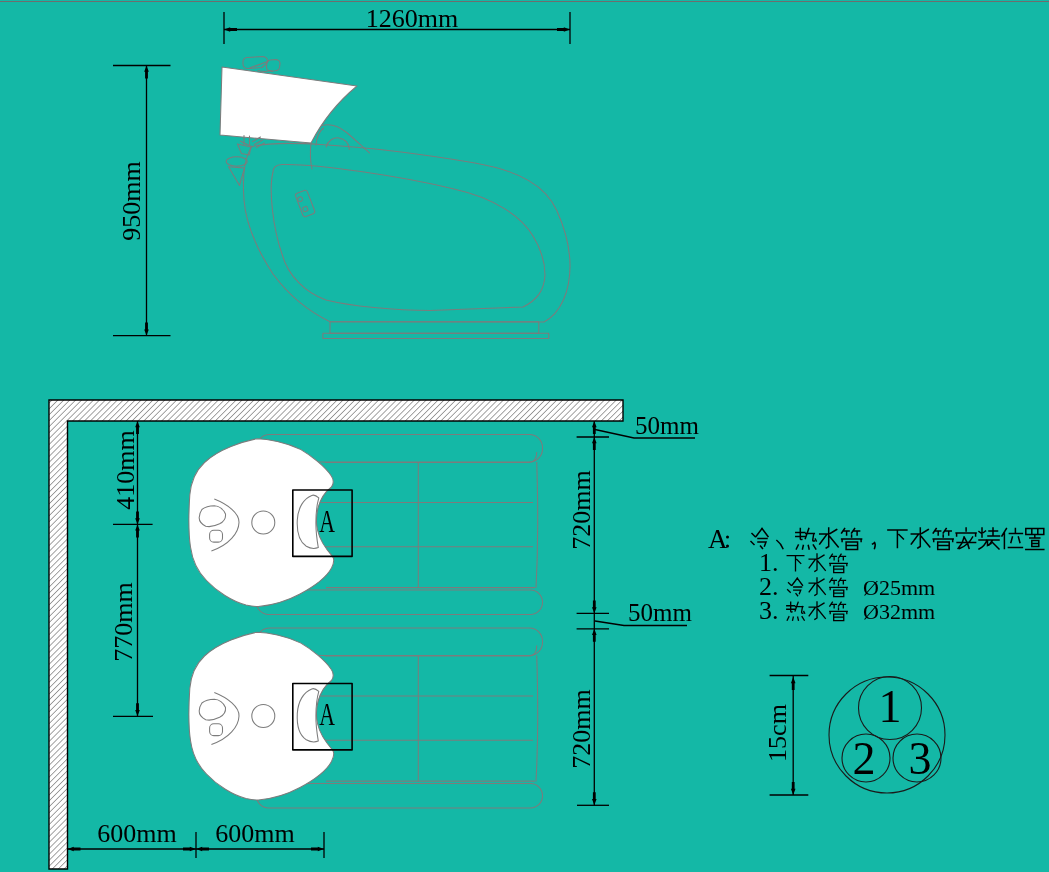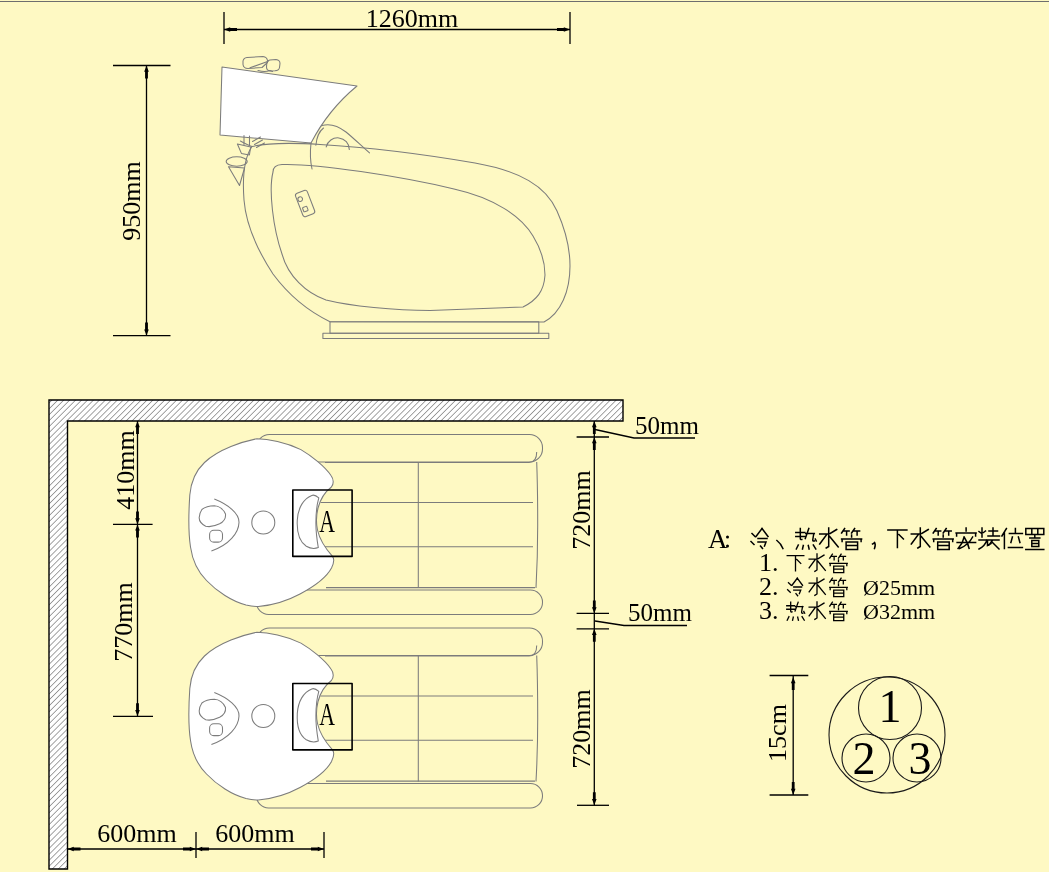--- a/index.html
+++ b/index.html
@@ -1,16 +1,16 @@
 <!DOCTYPE html>
 <html><head>
 <meta charset="utf-8">
 <style>
   html,body{margin:0;padding:0;background:#ffffff;}
-  .page{position:relative;width:1049px;height:872px;background:#fef9c3;overflow:hidden;}
+  .page{position:relative;width:1049px;height:872px;background:#14b8a6;overflow:hidden;}
   text{font-family:"Liberation Serif", serif;fill:#000;}
 </style>
 </head>
 <body>
 <div class="page">
 <svg width="1049" height="872" viewBox="0 0 1049 872">
 <defs>
 
   <pattern id="hatch" width="4.2" height="4.2" patternUnits="userSpaceOnUse" patternTransform="rotate(45)">
     <rect width="4.2" height="4.2" fill="#ffffff"></rect>

